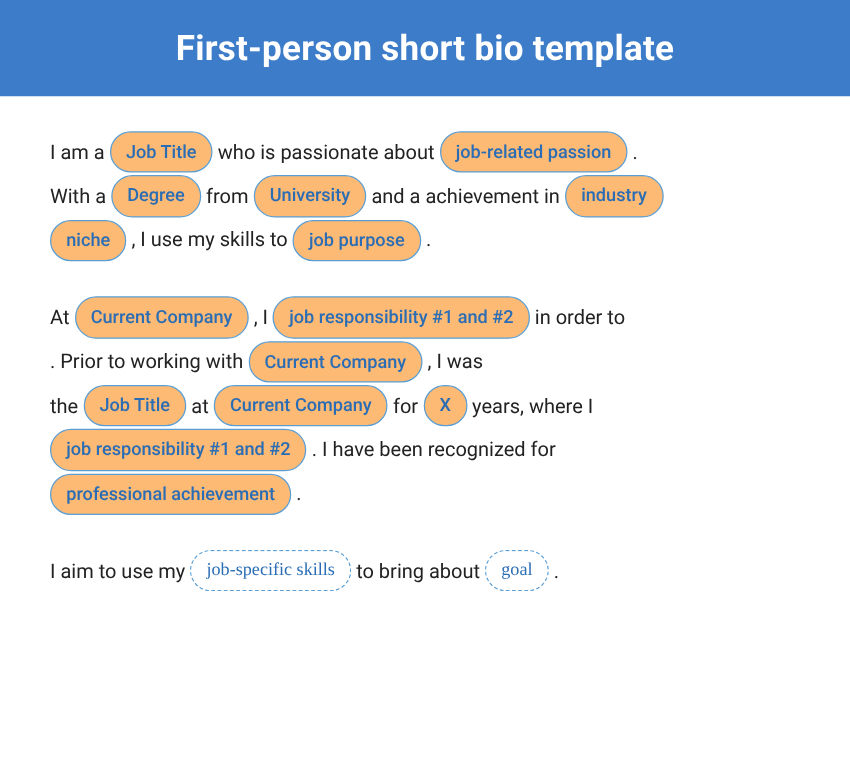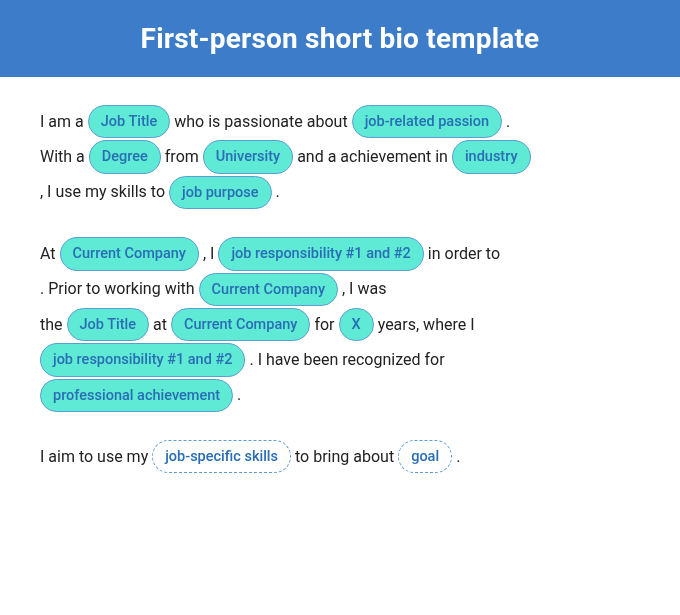--- a/index.html
+++ b/index.html
@@ -55,29 +55,30 @@
       display: inline-flex;
       align-items: center;
       padding: 3px 12px;
       border-radius: 20px;
       font-size: 14.5px;
       font-weight: 500;
       white-space: nowrap;
     }
 
     .tag-filled {
-      background: #5eead4;
+      background: #fdba74;
       border: 1.5px solid #5a9ed4;
       color: #2a6db5;
     }
 
     .tag-outlined {
       background: #ffffff;
       border: 1.5px dashed #5a9ed4;
       color: #2a6db5;
+      font-family: Liberation Serif, serif;
     }
 
     .plain {
       color: #222222;
       font-size: 16px;
     }
   </style>
 </head>
 <body>
 
@@ -97,20 +98,21 @@
     </div>
     <div class="text-line">
       <span class="plain">With a</span>
       <span class="tag tag-filled">Degree</span>
       <span class="plain">from</span>
       <span class="tag tag-filled">University</span>
       <span class="plain">and a achievement in</span>
       <span class="tag tag-filled">industry</span>
     </div>
     <div class="text-line">
+      <span class="tag tag-filled">niche</span>
       <span class="plain">, I use my skills to</span>
       <span class="tag tag-filled">job purpose</span>
       <span class="plain">.</span>
     </div>
   </div>
 
   <div class="paragraph">
     <div class="text-line">
       <span class="plain">At</span>
       <span class="tag tag-filled">Current Company</span>

